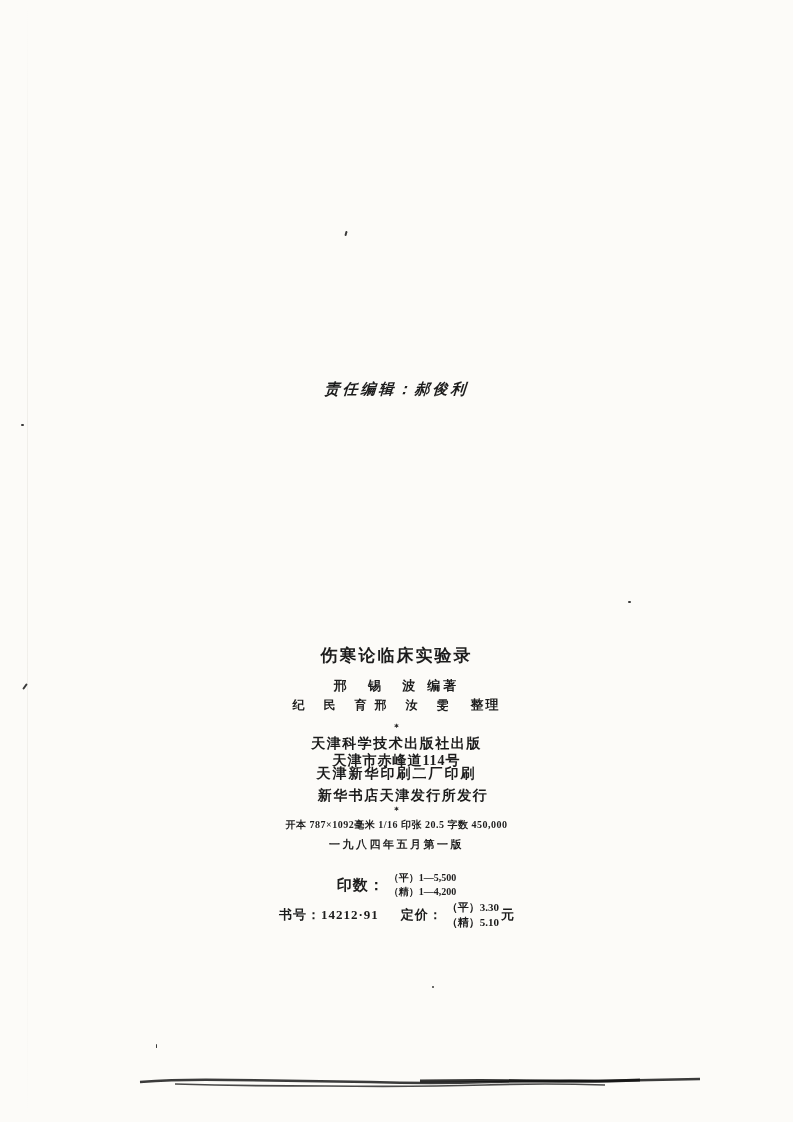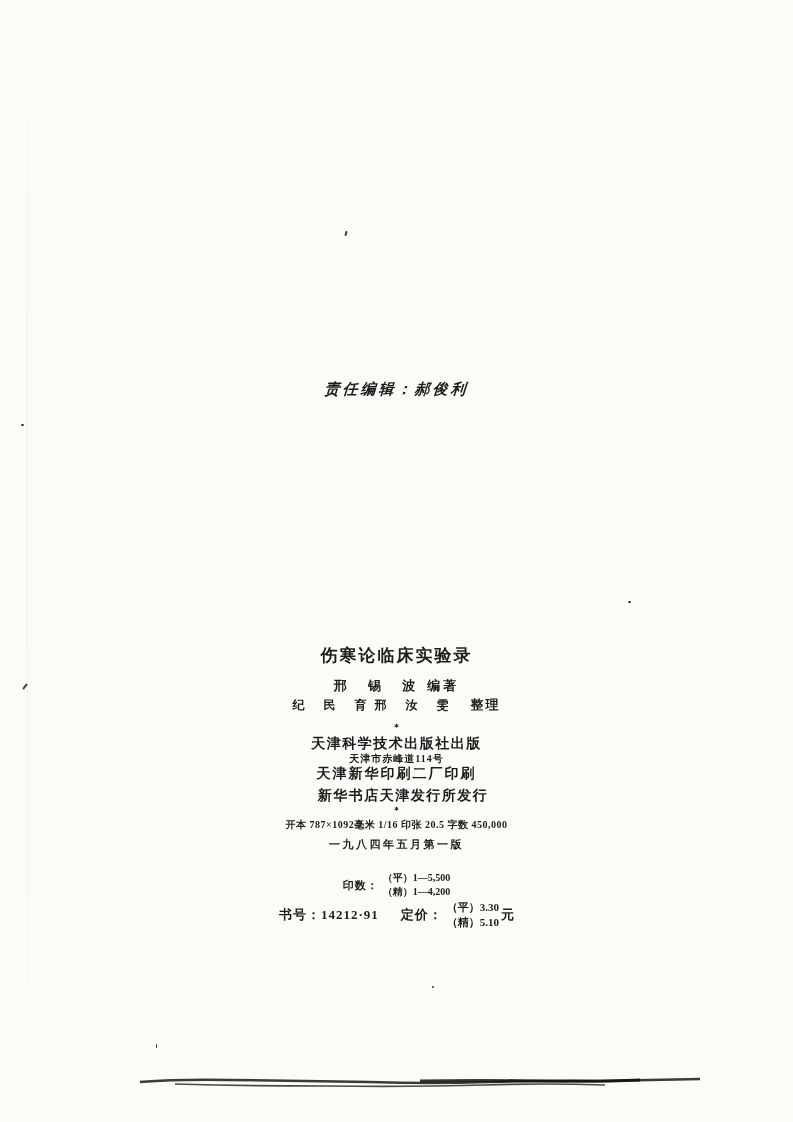--- a/index.html
+++ b/index.html
@@ -50,21 +50,21 @@
   }
   .star{font-size:9px;font-weight:bold;}
   .star-1{top:721px;}
   .star-2{top:804px;}
   .publisher-line{
     top:735px;
     font-family:Liberation Sans, sans-serif;
     font-size:14px;font-weight:bold;letter-spacing:1.5px;
   }
   .address-line{
-    top:752px;font-size:10px;font-weight:600;letter-spacing:1px;
+    top:752px;font-size:14px;font-weight:600;letter-spacing:1px;
   }
   .printer-line{
     top:765px;
     font-family:"Liberation Sans","DejaVu Sans",sans-serif;
     font-size:14px;font-weight:bold;letter-spacing:2px;
   }
   .distributor-line{
     top:787px;
     font-family:"Liberation Sans","DejaVu Sans",sans-serif;
     font-size:14px;font-weight:bold;letter-spacing:1.5px;padding-left:13px;
@@ -75,21 +75,21 @@
   .edition-line{
     top:837px;font-size:11px;font-weight:bold;letter-spacing:2.5px;
   }
   .printing-line{
     top:856px;font-size:11px;font-weight:bold;letter-spacing:1.5px;
   }
   .printrun-row{
     top:871px;
     display:flex;justify-content:center;align-items:center;
   }
-  .printrun-label{font-size:11px;font-weight:600;letter-spacing:1px;margin-right:4px;}
+  .printrun-label{font-size:15px;font-weight:600;letter-spacing:1px;margin-right:4px;}
   .printrun-values{
     display:flex;flex-direction:column;
     font-size:10px;line-height:14px;font-weight:600;text-align:left;
   }
   .bookline-row{
     top:900px;
     display:flex;justify-content:center;align-items:center;
   }
   .booknum{font-size:13px;font-weight:600;letter-spacing:1px;}
   .price-label{font-size:13px;font-weight:600;letter-spacing:1px;margin-left:22px;margin-right:4px;}

